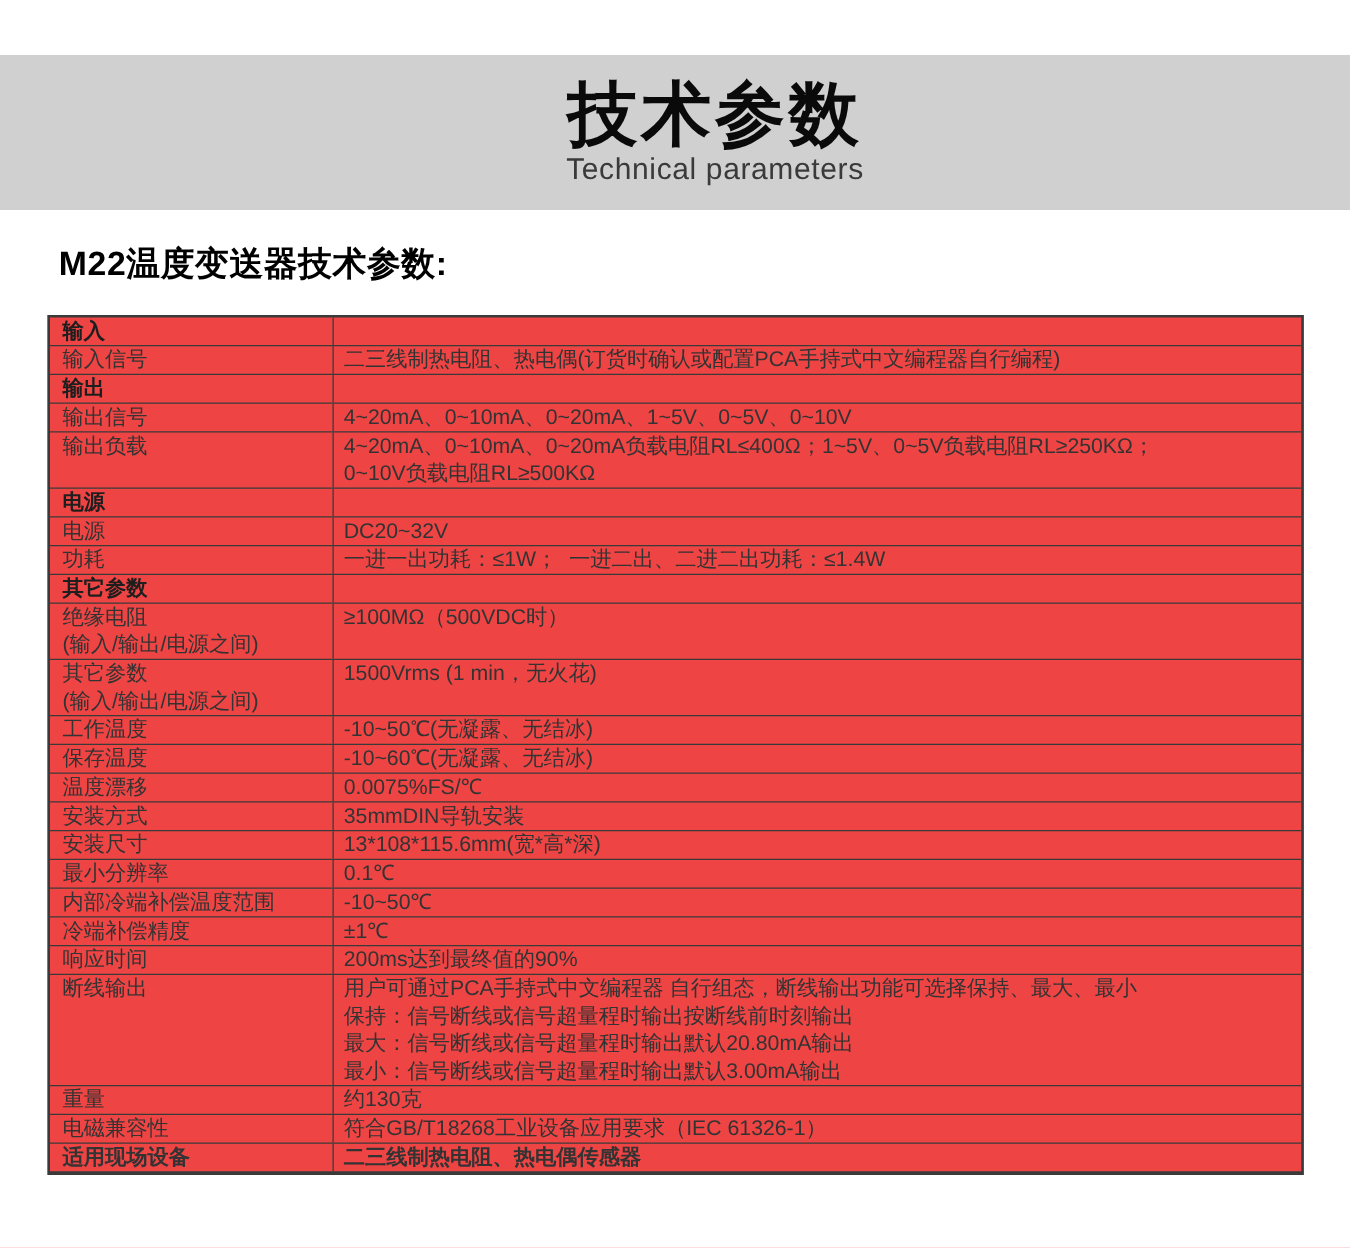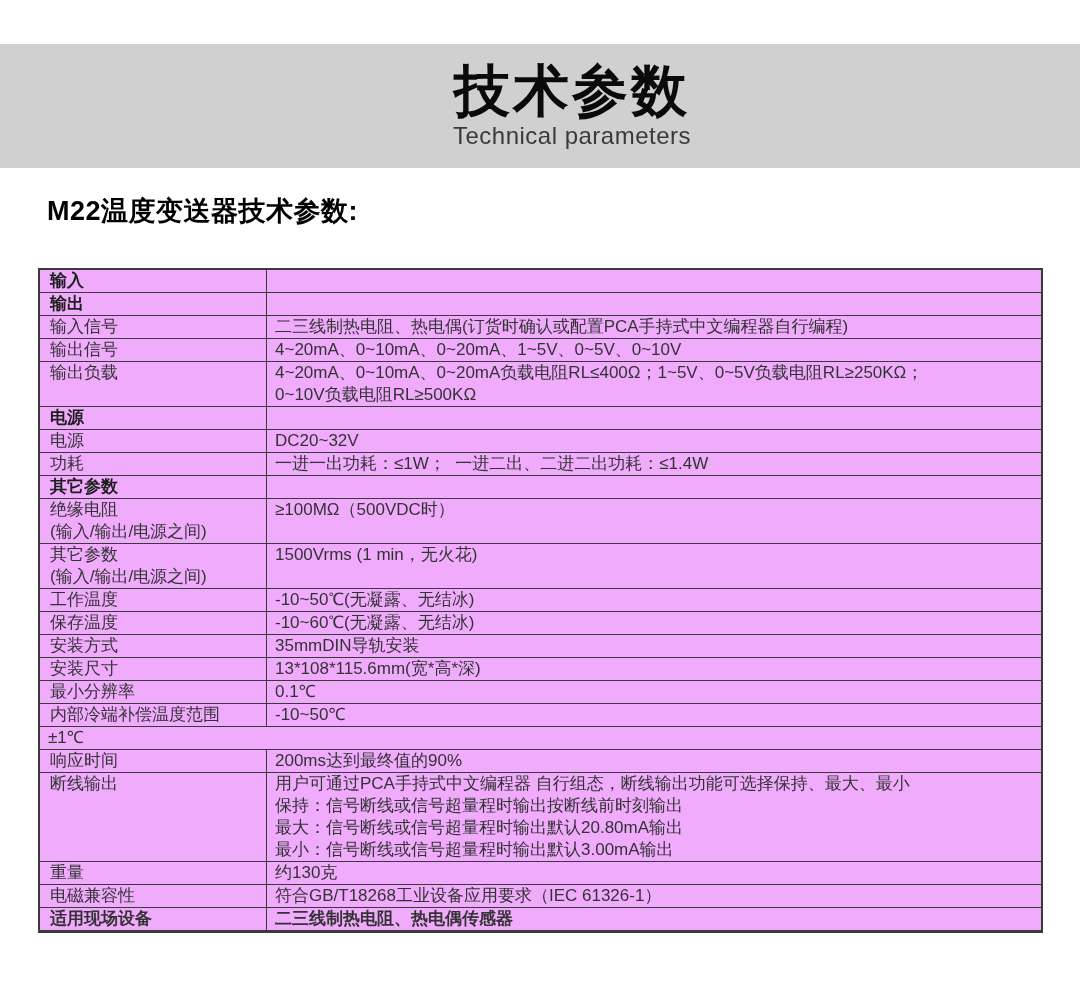--- a/index.html
+++ b/index.html
@@ -50,26 +50,26 @@
     top: 193px;
     font-size: 27px;
     font-weight: bold;
     color: #000000;
     letter-spacing: 0.5px;
   }
   
   .param-table {
     position: absolute;
     left: 38px;
-    top: 268px;
+    top: 252px;
     width: 1005px;
     box-sizing: border-box;
     border: 2px solid #3a3a3a;
     border-bottom-width: 3px;
-    background: #f0abfc;
+    background: #ef4444;
   }
   .t-row {
     display: flex;
     border-bottom: 1px solid #3a3a3a;
   }
   .t-row:last-child {
     border-bottom: none;
     font-weight: bold;
   }
   .cell-label {
@@ -106,33 +106,33 @@
 
   <div class="section-heading">M22温度变送器技术参数:</div>
 
   <div class="param-table" id="param-table">
       <div class="t-row section">
       <div class="cell-label">
           <div class="line">输入</div>
         </div>
       <div class="cell-value"></div>
     </div>
+      <div class="t-row">
+      <div class="cell-label">
+          <div class="line">输入信号</div>
+        </div>
+      <div class="cell-value">
+          <div class="line">二三线制热电阻、热电偶(订货时确认或配置PCA手持式中文编程器自行编程)</div>
+        </div>
+    </div>
       <div class="t-row section">
       <div class="cell-label">
           <div class="line">输出</div>
         </div>
       <div class="cell-value"></div>
-    </div>
-      <div class="t-row">
-      <div class="cell-label">
-          <div class="line">输入信号</div>
-        </div>
-      <div class="cell-value">
-          <div class="line">二三线制热电阻、热电偶(订货时确认或配置PCA手持式中文编程器自行编程)</div>
-        </div>
     </div>
       <div class="t-row">
       <div class="cell-label">
           <div class="line">输出信号</div>
         </div>
       <div class="cell-value">
           <div class="line">4~20mA、0~10mA、0~20mA、1~5V、0~5V、0~10V</div>
         </div>
     </div>
       <div class="t-row">
@@ -201,20 +201,28 @@
       <div class="t-row">
       <div class="cell-label">
           <div class="line">保存温度</div>
         </div>
       <div class="cell-value">
           <div class="line">-10~60℃(无凝露、无结冰)</div>
         </div>
     </div>
       <div class="t-row">
       <div class="cell-label">
+          <div class="line">温度漂移</div>
+        </div>
+      <div class="cell-value">
+          <div class="line">0.0075%FS/℃</div>
+        </div>
+    </div>
+      <div class="t-row">
+      <div class="cell-label">
           <div class="line">安装方式</div>
         </div>
       <div class="cell-value">
           <div class="line">35mmDIN导轨安装</div>
         </div>
     </div>
       <div class="t-row">
       <div class="cell-label">
           <div class="line">安装尺寸</div>
         </div>
@@ -232,20 +240,23 @@
     </div>
       <div class="t-row">
       <div class="cell-label">
           <div class="line">内部冷端补偿温度范围</div>
         </div>
       <div class="cell-value">
           <div class="line">-10~50℃</div>
         </div>
     </div>
       <div class="t-row">
+      <div class="cell-label">
+          <div class="line">冷端补偿精度</div>
+        </div>
       <div class="cell-value">
           <div class="line">±1℃</div>
         </div>
     </div>
       <div class="t-row">
       <div class="cell-label">
           <div class="line">响应时间</div>
         </div>
       <div class="cell-value">
           <div class="line">200ms达到最终值的90%</div>

